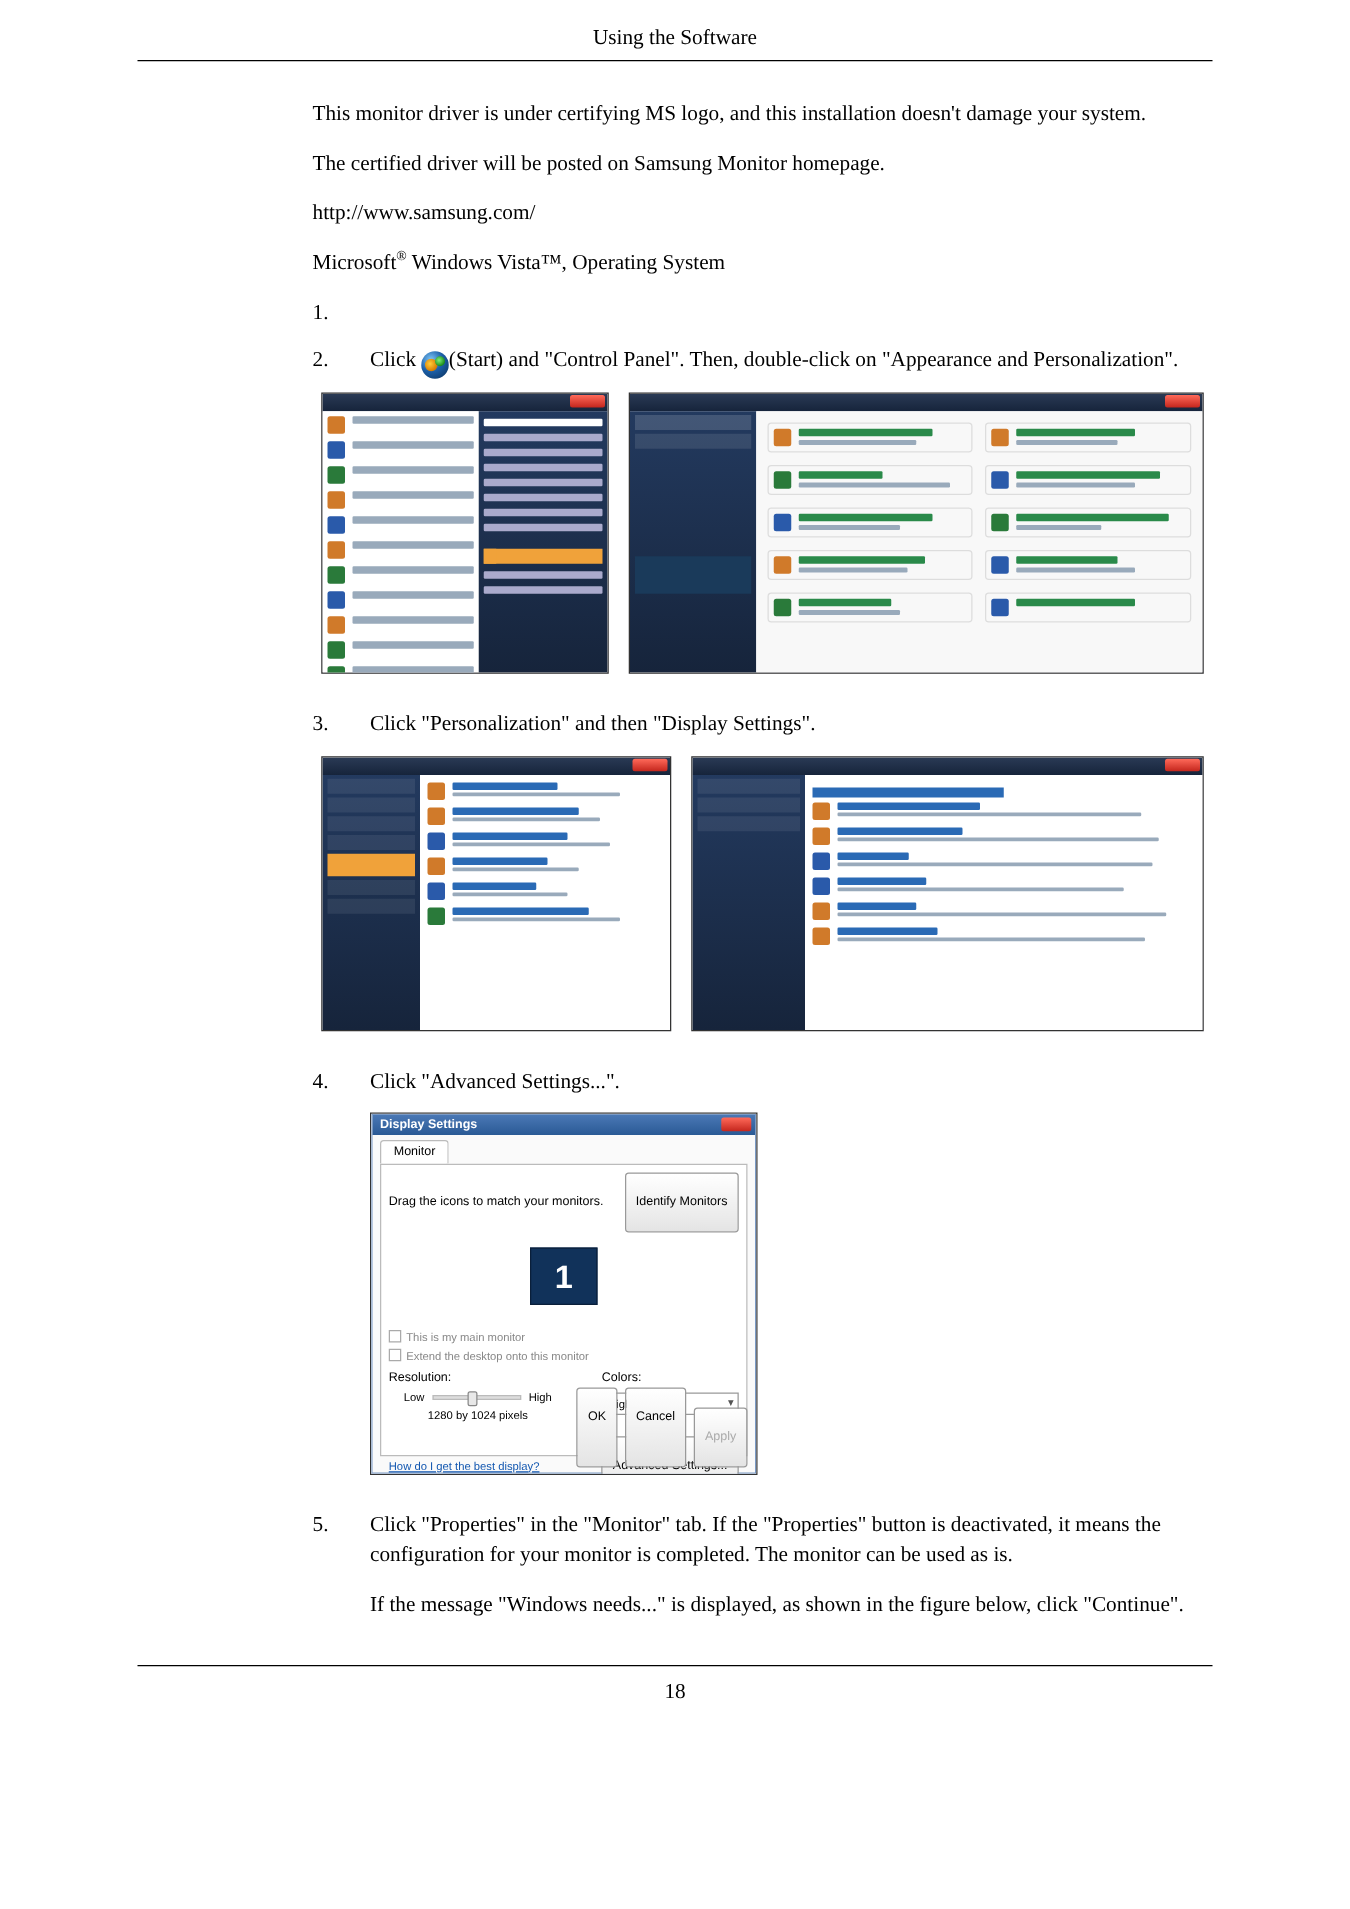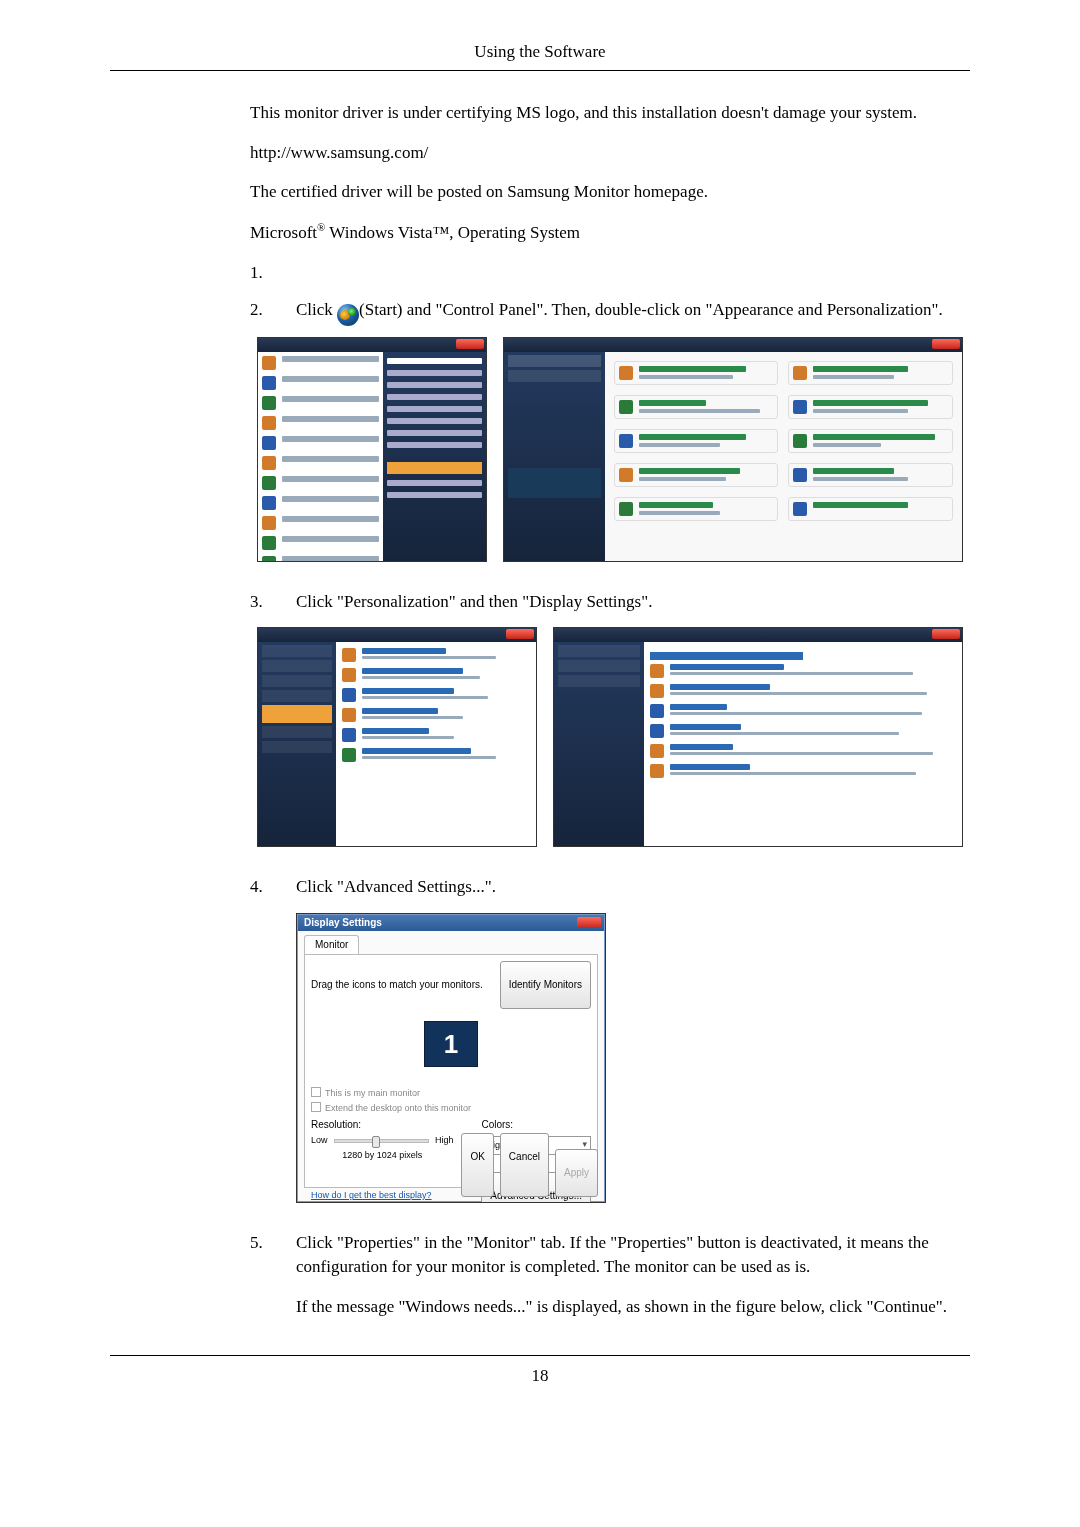--- a/index.html
+++ b/index.html
@@ -9,21 +9,21 @@
     height: 1527px;
     background: #fff;
     color: #000;
     font-size: 17px;
     line-height: 1.4;
     padding: 0 110px;
   }
   .header-title {
     text-align: center;
     font-size: 17px;
-    padding-top: 40px;
+    padding-top: 18px;
     padding-bottom: 6px;
   }
   hr.top-rule, hr.bottom-rule {
     border: none;
     border-top: 1px solid #000;
     margin: 0 0 30px 0;
   }
   hr.bottom-rule { margin: 20px 0 8px 0; }
   .page-num { text-align: center; font-size: 17px; padding-bottom: 30px;}
   .content { padding-left: 140px; }
@@ -195,38 +195,38 @@
     margin:4px 0;
     position:relative;
   }
   .dlg .dropdown::after{
     content:"▾";
     position:absolute; right:3px; top:1px;
     color:#555;
   }
   .dlg .chk{display:flex;gap:4px;align-items:flex-start;font-size:9px;color:#888;margin:2px 0;}
   .dlg .chkbox{width:10px;height:10px;border:1px solid #aaa;flex-shrink:0;}
-  .dlg .slider-row{display:flex;align-items:center;gap:6px;font-size:9px;margin:2px 0;}
+  .dlg .slider-row{display:flex;align-items:center;gap:6px;font-size:9px;margin:2px 12px;}
   .dlg .slider{flex:1;height:4px;background:#ddd;border:1px solid #bbb;position:relative;}
   .dlg .slider .thumb{position:absolute;left:40%;top:-4px;width:8px;height:12px;background:#e8e8e8;border:1px solid #888;border-radius:2px;}
   .dlg .link{color:#1257b0;text-decoration:underline;font-size:9px;}
   .dlg .footer-btns{position:absolute;bottom:4px;right:6px;display:flex;gap:6px;}
 </style>
 </head>
 <body>
 
 <div class="header-title">Using the Software</div>
 <hr class="top-rule">
 
 <div class="content">
 
 
   <p class="para">This monitor driver is under certifying MS logo, and this installation doesn't damage your system.</p>
+  <p class="para">The certified driver will be posted on Samsung Monitor homepage.</p>
   <p class="para">http://www.samsung.com/</p>
-  <p class="para">The certified driver will be posted on Samsung Monitor homepage.</p>
 
 
   <p class="para">
     <span>Microsoft</span><span class="sup">®</span><span> Windows Vista™, Operating System</span>
   </p>
 
   <ol class="steps">
     <li>
       <span class="num">1.</span>
     </li>

